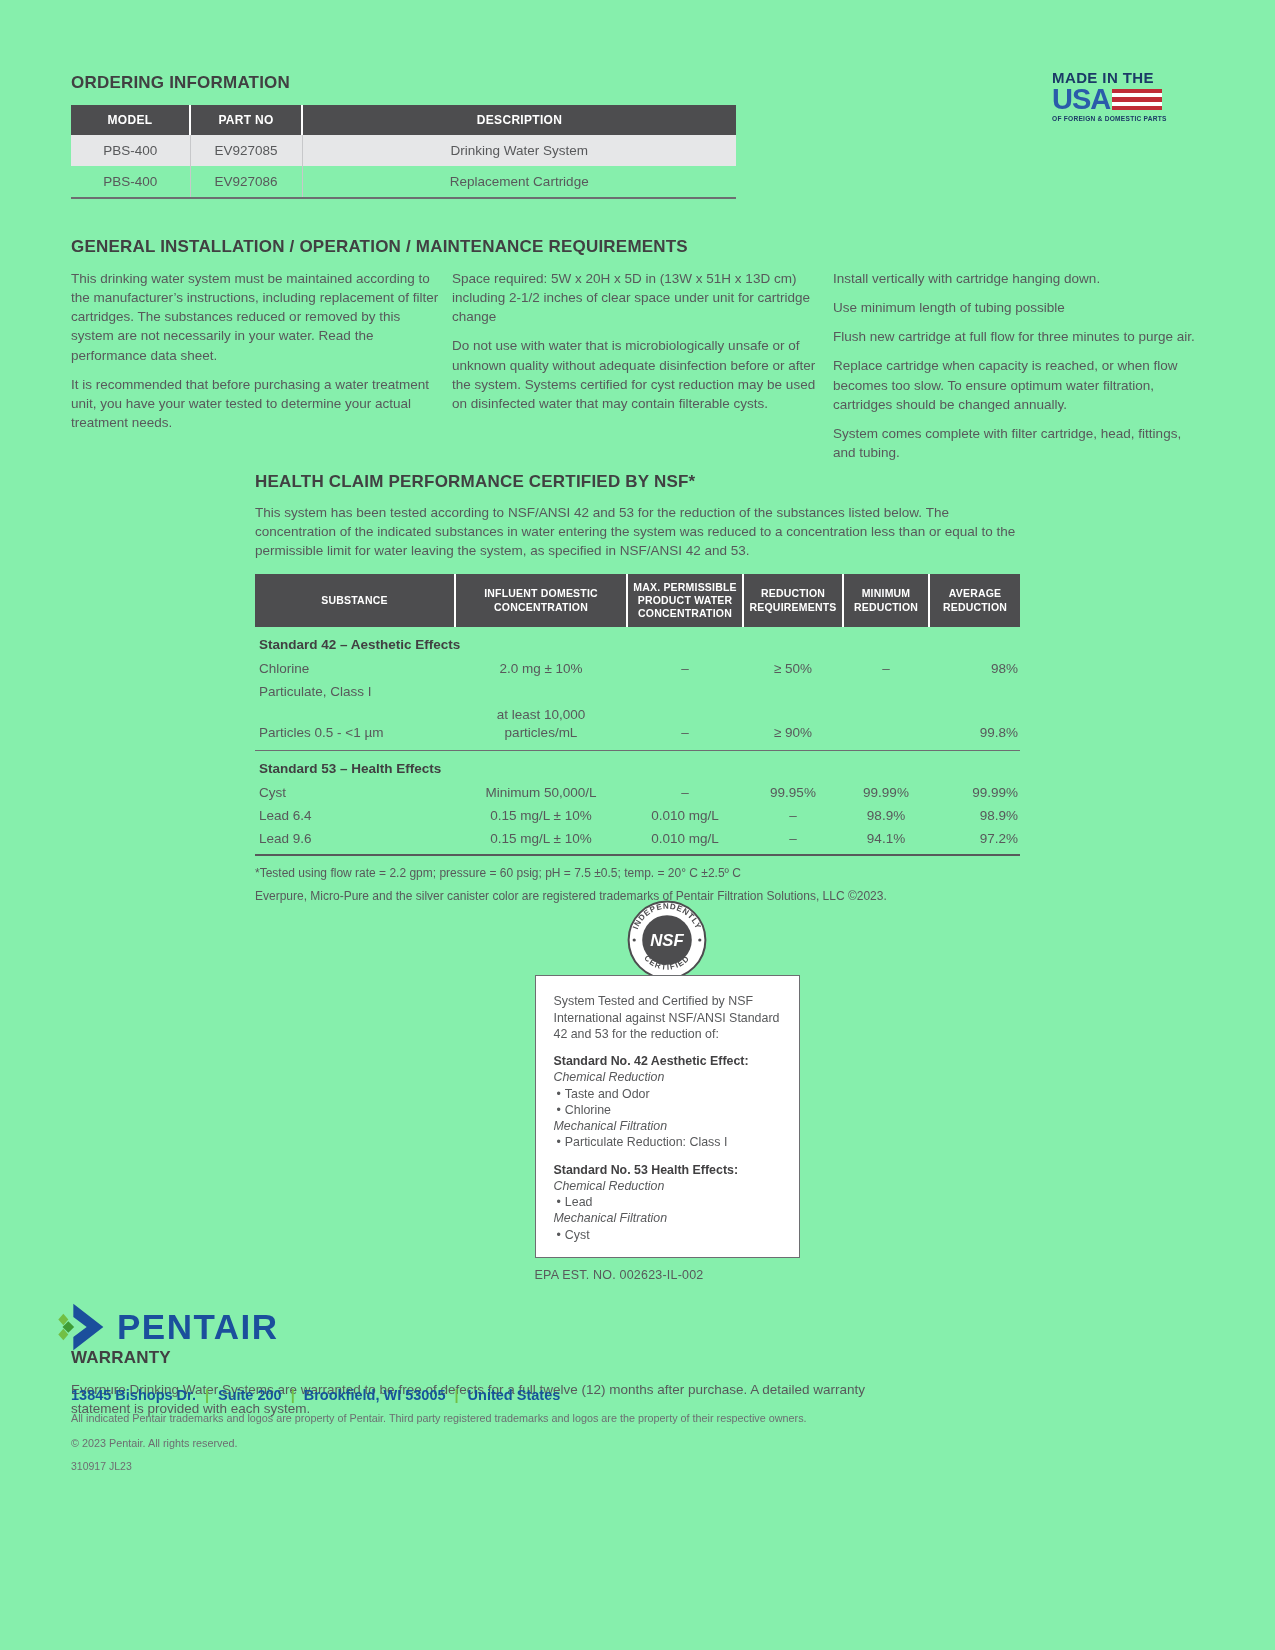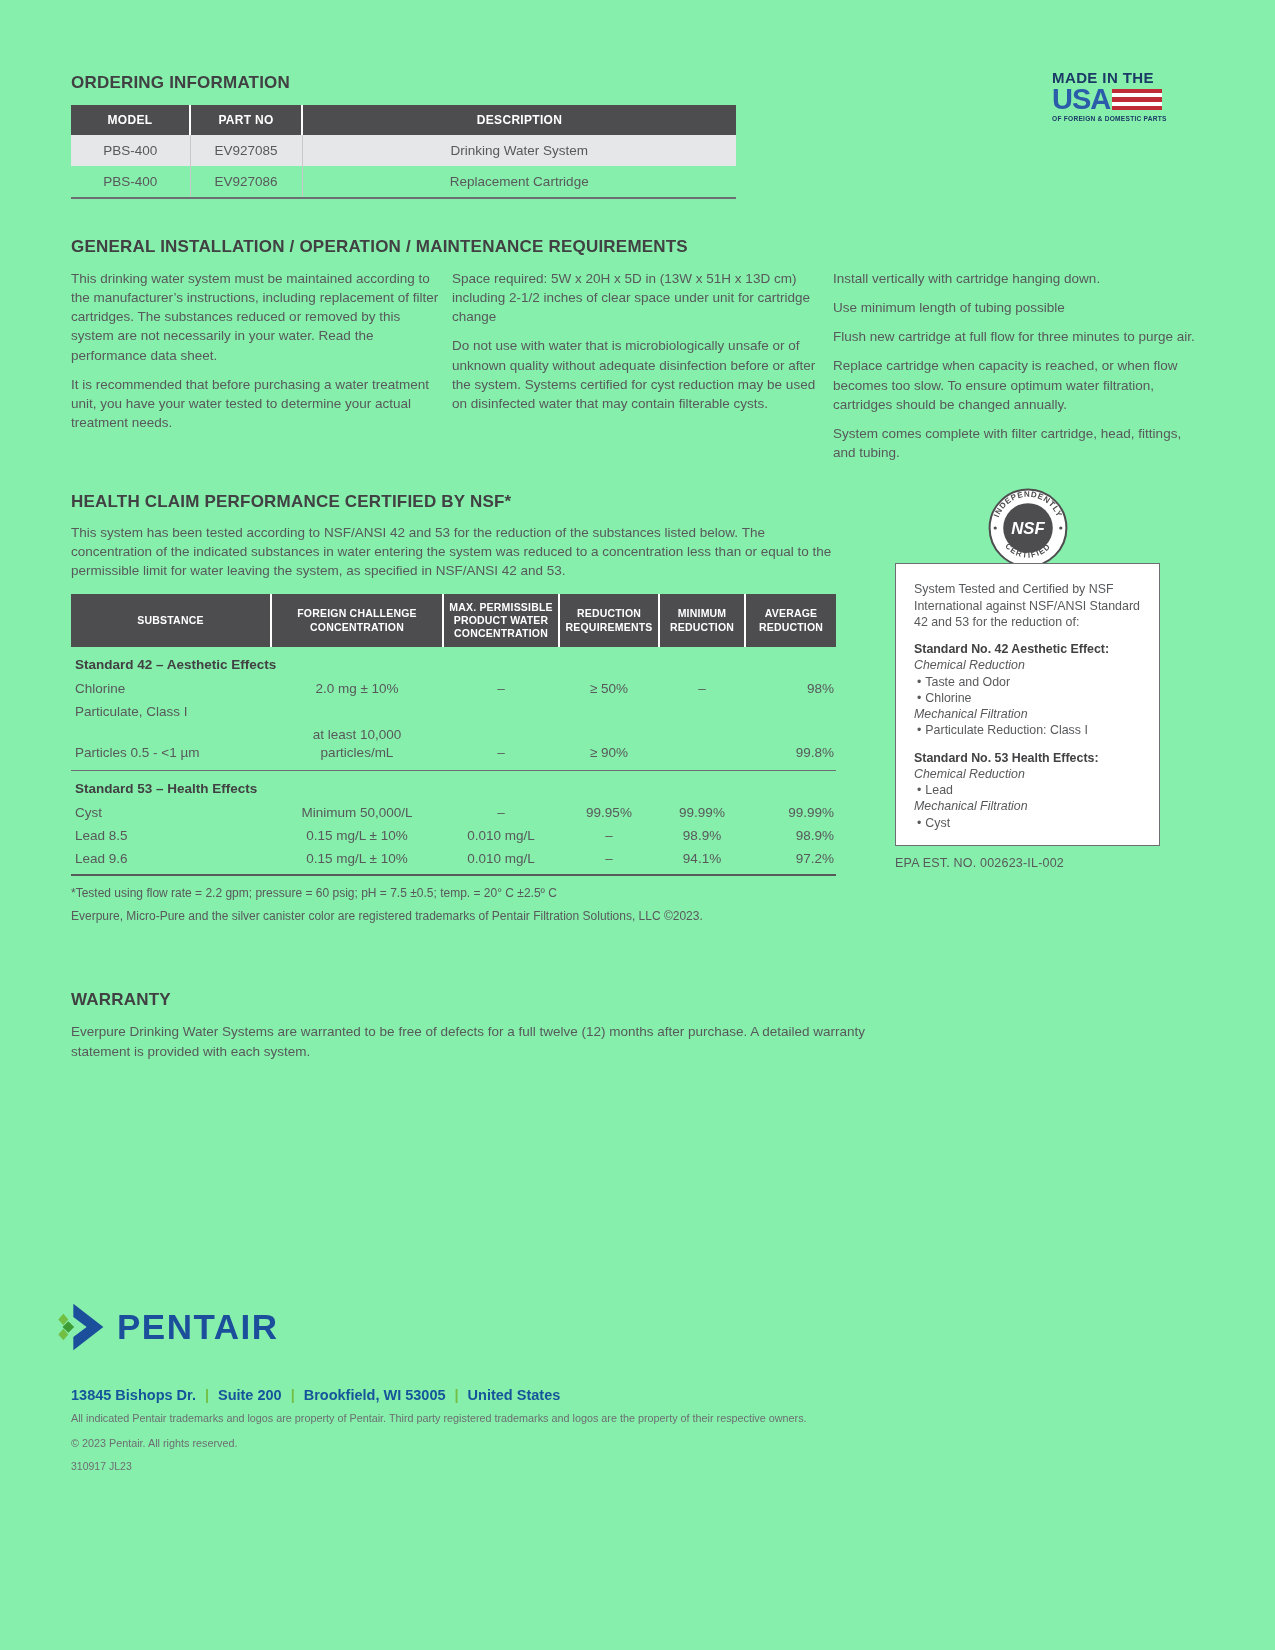--- a/index.html
+++ b/index.html
@@ -34,21 +34,21 @@
   .usa-word { color:#2a5caa; font-weight:bold; font-size:29px; line-height:1; letter-spacing:-1px; }
   .usa-flag { width:50px; height:21px; margin-left:2px;
     background:repeating-linear-gradient(180deg,#bf2c37 0 4.2px,#ffffff 4.2px 8.4px); }
   .usa-l3 { color:#1b3a66; font-size:6.6px; font-weight:bold; letter-spacing:.25px; margin-top:1px; white-space:nowrap; }
   
   .general { margin-top:38px; }
   .gen-cols { display:flex; gap:10px; font-size:13.5px; line-height:1.42; }
   .gen-col { flex:1; }
   .gen-col p { margin:0 0 10px 0; }
   
-  .health-row { margin-top:20px; display:flex; align-items:flex-start; }
+  .health-row { display:flex; align-items:center;flex-direction:column; }
   .health-left { width:765px; }
   .health-left .intro { font-size:13.5px; line-height:1.4; margin-bottom:13px; }
   table.perf { width:765px; border-collapse:collapse; table-layout:fixed; font-size:13.5px; }
   table.perf thead th {
     background:#4d4d4f; color:#fff; font-size:10.5px; font-weight:bold; line-height:1.25;
     padding:7px 4px; text-align:center; vertical-align:middle; border-right:2px solid #fff; letter-spacing:.2px;
   }
   table.perf thead th:last-child { border-right:none; }
   table.perf tbody td { padding:2.5px 4px; line-height:1.35; vertical-align:bottom; }
   table.perf td.c { text-align:center; }
@@ -163,21 +163,21 @@
           <col style="width:200px">
             <col style="width:172px">
             <col style="width:116px">
           <col style="width:100px">
             <col style="width:86px">
             <col style="width:91px">
         </colgroup>
         <thead>
           <tr>
             <th>SUBSTANCE</th>
-            <th>FOREIGN CHALLENGE CONCENTRATION</th>
+            <th>INFLUENT DOMESTIC CONCENTRATION</th>
             <th>MAX. PERMISSIBLE PRODUCT WATER CONCENTRATION</th>
             <th>REDUCTION REQUIREMENTS</th>
             <th>MINIMUM REDUCTION</th>
             <th>AVERAGE REDUCTION</th>
           </tr>
         </thead>
         <tbody>
           <tr class="sect">
             <td colspan="6">Standard 42 – Aesthetic Effects</td>
           </tr>
@@ -210,21 +210,21 @@
           </tr>
           <tr>
             <td>Cyst</td>
             <td class="c">Minimum 50,000/L</td>
             <td class="c">–</td>
             <td class="c">99.95%</td>
             <td class="c">99.99%</td>
             <td class="r">99.99%</td>
           </tr>
           <tr>
-            <td>Lead 8.5</td>
+            <td>Lead 6.4</td>
             <td class="c">0.15 mg/L ± 10%</td>
             <td class="c">0.010 mg/L</td>
             <td class="c">–</td>
             <td class="c">98.9%</td>
             <td class="r">98.9%</td>
           </tr>
           <tr class="last">
             <td>Lead 9.6</td>
             <td class="c">0.15 mg/L ± 10%</td>
             <td class="c">0.010 mg/L</td>

